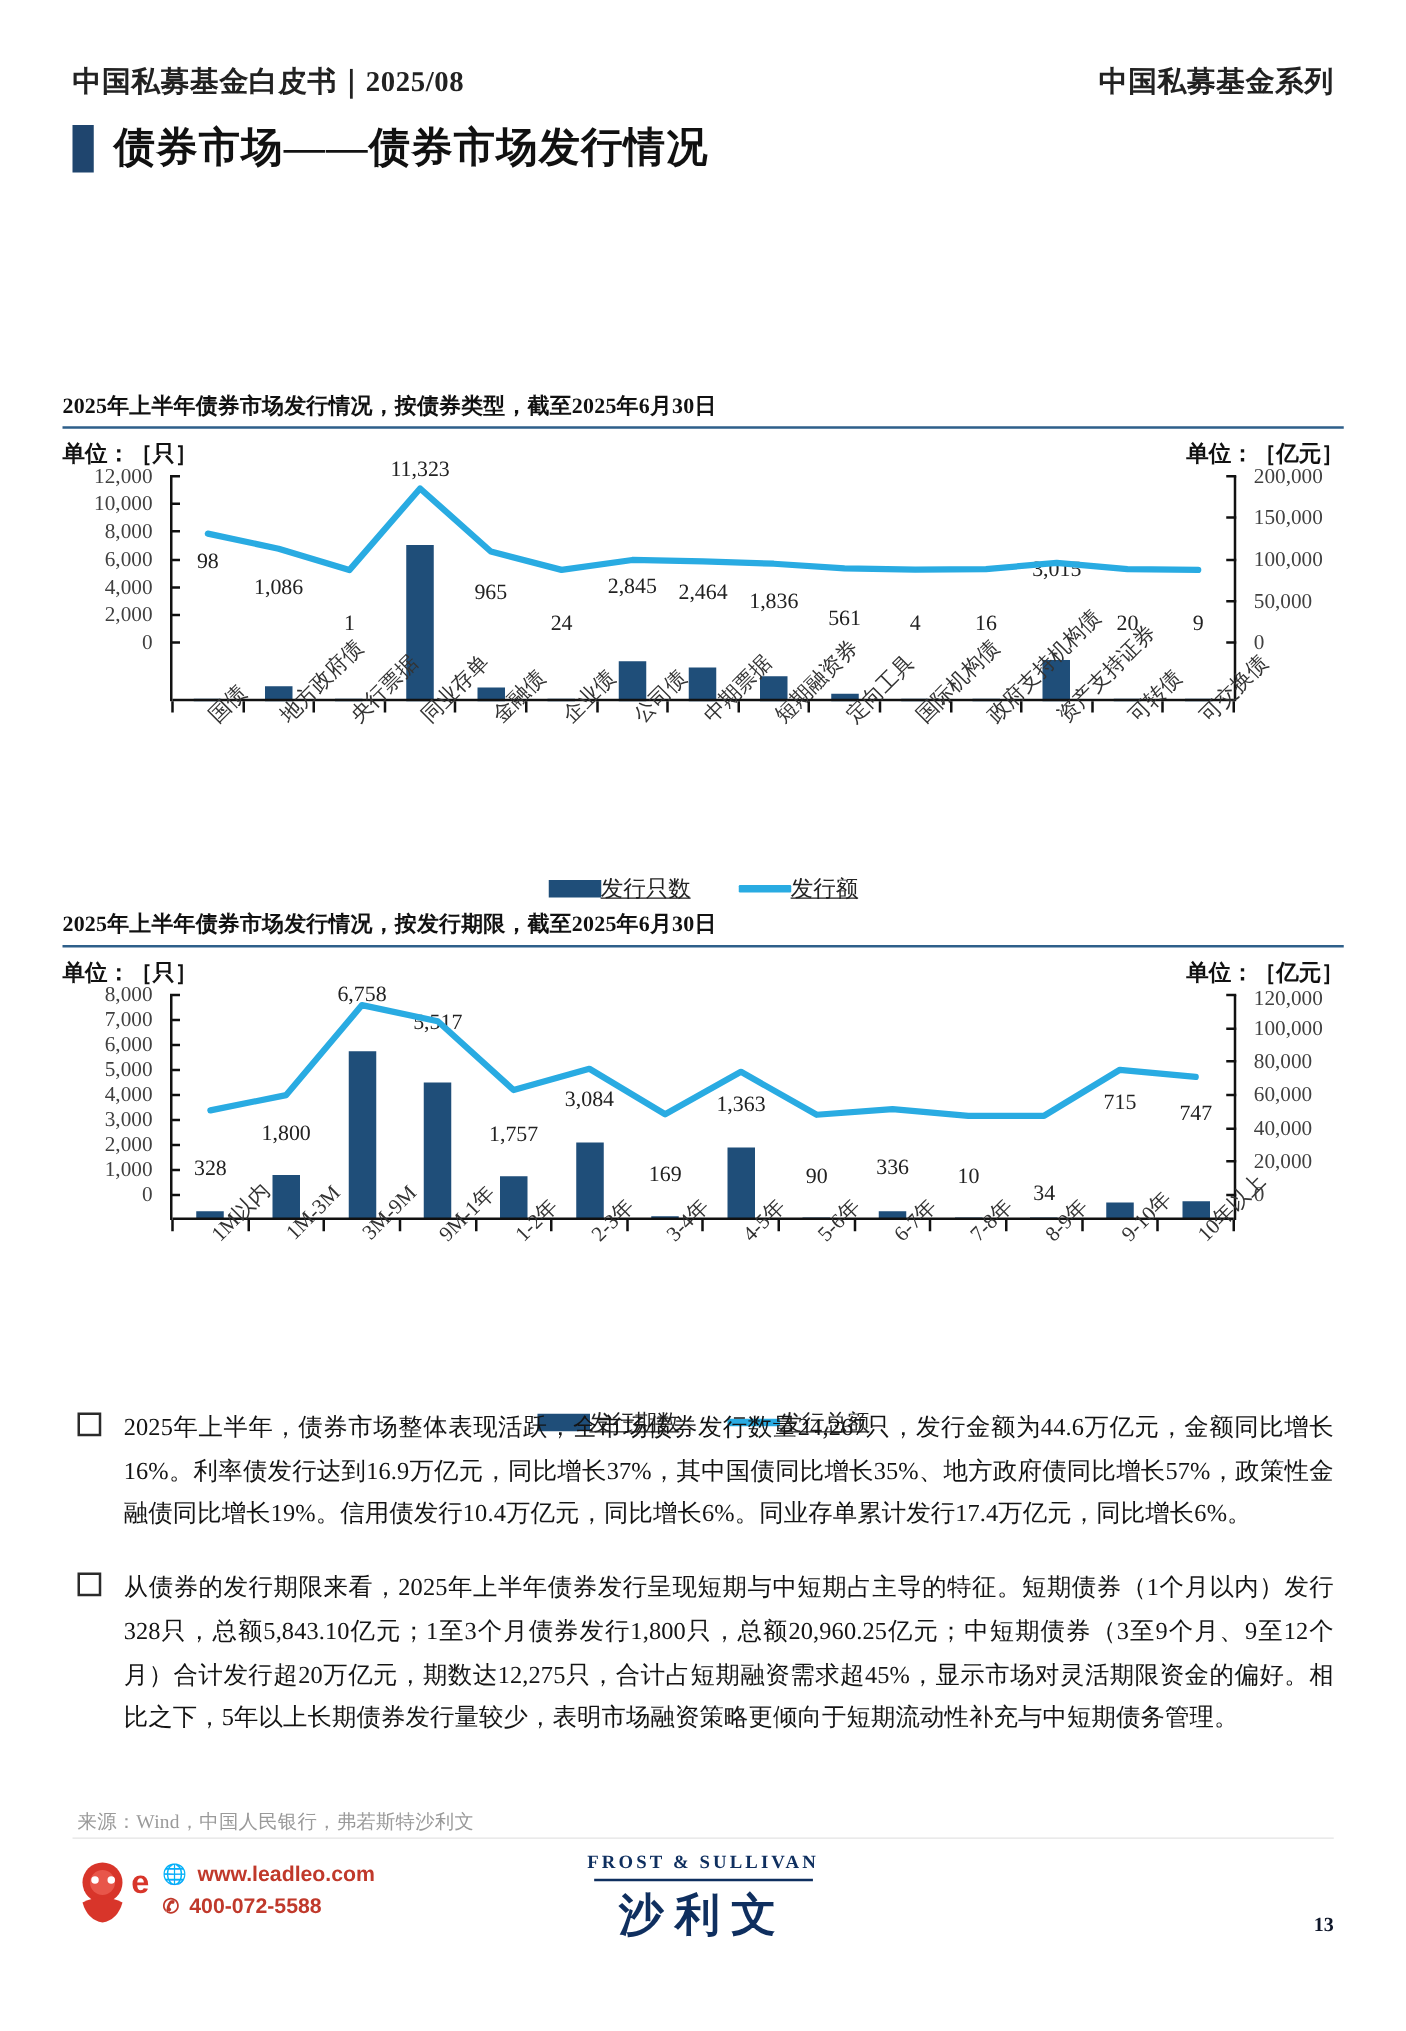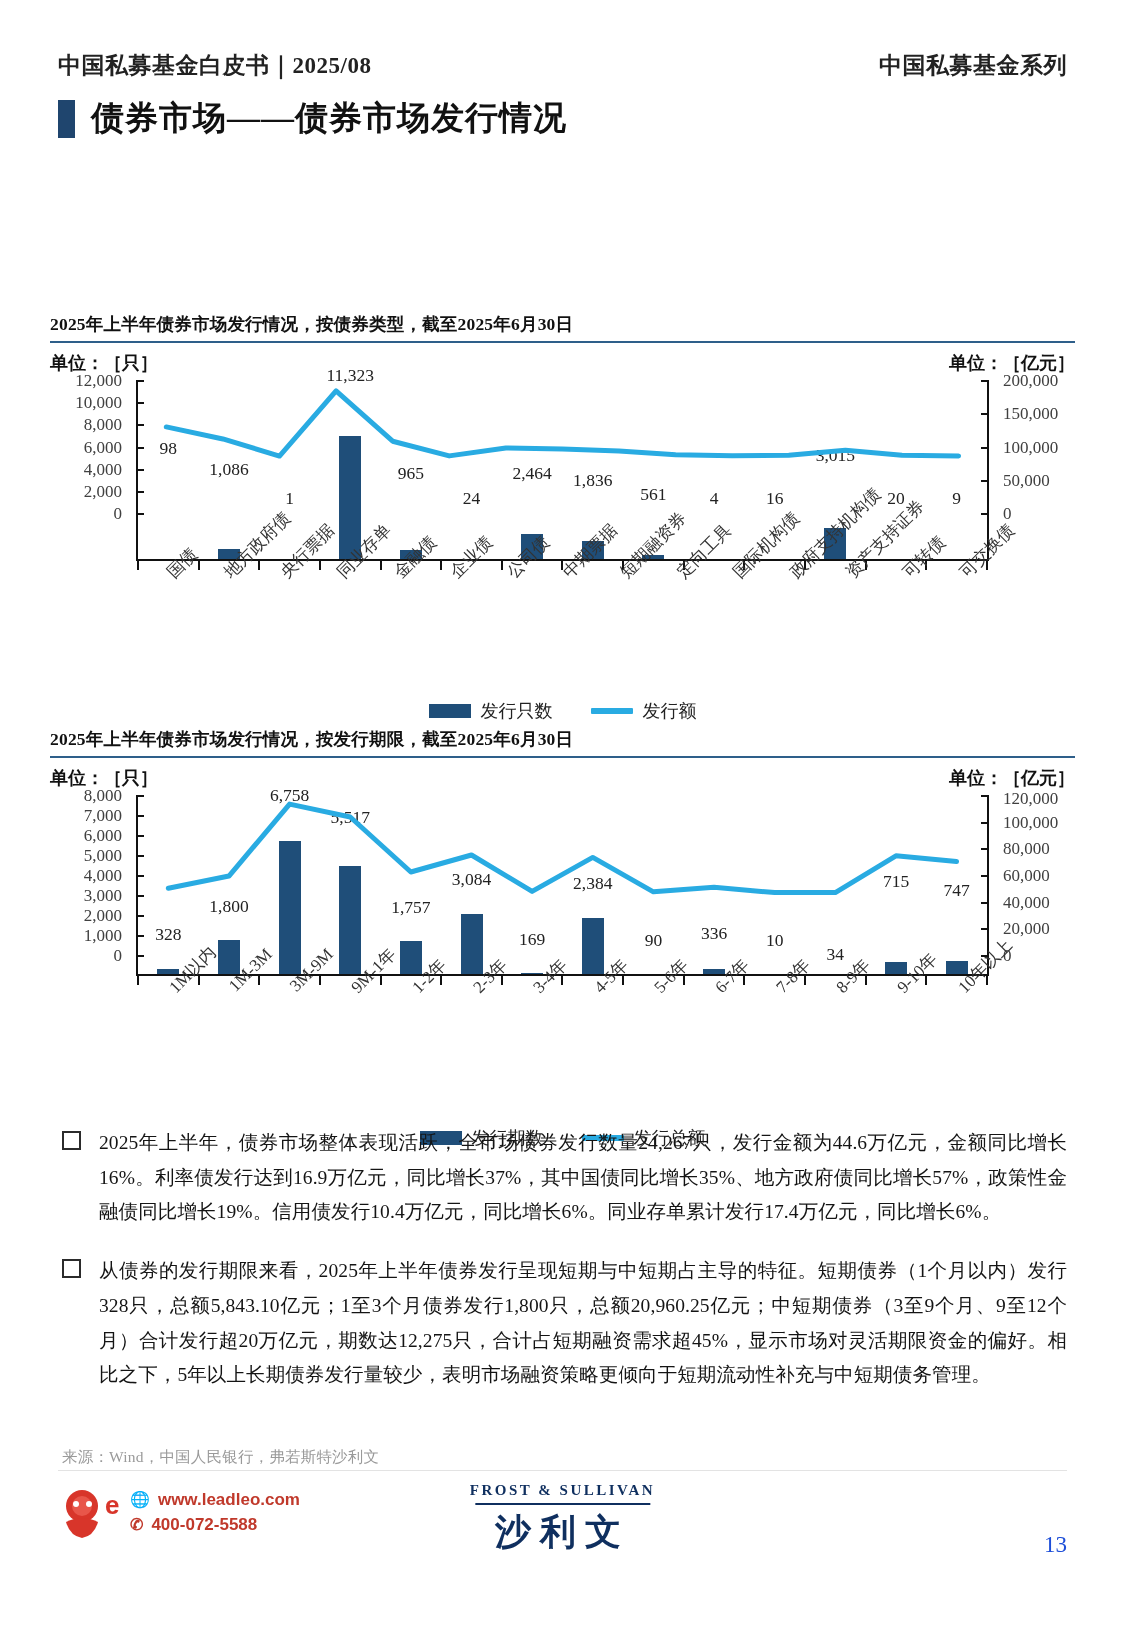--- a/index.html
+++ b/index.html
@@ -65,21 +65,21 @@
 
   
   .xlabels{position:absolute;left:88px;right:88px;top:100%;height:120px;display:flex;}
   .xcell{flex:1 1 0;position:relative;}
   .xlab{position:absolute;top:6px;left:50%;font-size:17px;color:#333;white-space:nowrap;
         transform-origin:left top;transform:translateX(-4px) rotate(-45deg);}
 
   
   .legend{display:flex;justify-content:center;align-items:center;gap:38px;margin-top:138px;}
   .legend.l2{margin-top:150px;}
-  .lg{display:flex;align-items:center;gap:10px;font-size:18px;color:#222;}
+  .lg{display:flex;align-items:center;font-size:18px;color:#222;text-decoration:underline;}
   .sw-bar{width:42px;height:14px;background:#1f4e79;display:inline-block;}
   .sw-line{width:42px;height:6px;background:#29ABE2;display:inline-block;border-radius:1px;}
 
   
   .bullets{position:absolute;left:62px;top:1126px;width:1005px;}
   .bullet{display:flex;gap:18px;margin-bottom:24px;}
   .bullet-mark{flex:0 0 auto;font-size:20px;line-height:1.78;color:#1b1b1b;}
   .bullet-mark span{display:inline-block;width:15px;height:15px;border:2px solid #2b2b2b;}
   .bullet p{margin:0;font-size:19.5px;line-height:1.78;color:#141414;text-align:justify;
             text-justify:inter-ideograph;letter-spacing:.1px;}
@@ -96,21 +96,21 @@
   .brand-line{display:flex;align-items:center;gap:8px;font-size:17px;color:#c0392b;font-weight:bold;
               font-family:"Liberation Sans",sans-serif;}
   .brand-line .ic{color:#c0392b;font-size:16px;}
 
   .brand-center{position:absolute;left:50%;transform:translateX(-50%);top:0;text-align:center;}
   .fs-top{font-size:15px;letter-spacing:2.5px;color:#0f2f5f;font-weight:bold;
           font-family:"Liberation Serif",serif;}
   .fs-rule{height:1.5px;background:#0f2f5f;margin:4px auto 3px auto;width:175px;}
   .fs-cn{font-size:36px;font-weight:bold;color:#0f2f5f;letter-spacing:9px;}
 
-  .pagenum{position:absolute;right:0;top:50px;font-size:23px;color:#1d4ed8;}
+  .pagenum{position:absolute;right:0;top:50px;font-size:16px;color:#0f172a;font-weight:bold;}
 </style>
 </head>
 <body>
 
 <div class="page">
 
   <div class="hdr">
     <div class="hdr-left">中国私募基金白皮书｜2025/08</div>
     <div class="hdr-right">中国私募基金系列</div>
   </div>
@@ -171,20 +171,25 @@
               <div class="xtickmark" style="left: 0px;"></div>
             </div>
             <div class="barcell">
               <div class="bar" style="height: 10.6954px; background: rgb(31, 78, 121);"></div>
               <div class="dlabel" style="top: 82.4px;">965</div>
               <div class="xtickmark" style="left: 0px;"></div>
             </div>
             <div class="barcell">
               <div class="bar" style="height: 2px; background: rgb(31, 78, 121);"></div>
               <div class="dlabel" style="top: 107px;">24</div>
+              <div class="xtickmark" style="left: 0px;"></div>
+            </div>
+            <div class="barcell">
+              <div class="bar" style="height: 31.5321px; background: rgb(31, 78, 121);"></div>
+              <div class="dlabel" style="top: 77.4679px;">2,845</div>
               <div class="xtickmark" style="left: 0px;"></div>
             </div>
             <div class="barcell">
               <div class="bar" style="height: 27.3093px; background: rgb(31, 78, 121);"></div>
               <div class="dlabel" style="top: 81.6907px;">2,464</div>
               <div class="xtickmark" style="left: 0px;"></div>
             </div>
             <div class="barcell">
               <div class="bar" style="height: 20.349px; background: rgb(31, 78, 121);"></div>
               <div class="dlabel" style="top: 88.651px;">1,836</div>
@@ -363,21 +368,21 @@
               <div class="dlabel" style="top: 73.3333px;">3,084</div>
               <div class="xtickmark" style="left: 0px;"></div>
             </div>
             <div class="barcell">
               <div class="bar" style="height: 3.38px; background: rgb(31, 78, 121);"></div>
               <div class="dlabel" style="top: 132.62px;">169</div>
               <div class="xtickmark" style="left: 0px;"></div>
             </div>
             <div class="barcell">
               <div class="bar" style="height: 58.44px; background: rgb(31, 78, 121);"></div>
-              <div class="dlabel" style="top: 77.3333px;">2,384</div>
+              <div class="dlabel" style="top: 77.3333px;">1,363</div>
               <div class="xtickmark" style="left: 0px;"></div>
             </div>
             <div class="barcell">
               <div class="bar" style="height: 2px; background: rgb(31, 78, 121);"></div>
               <div class="dlabel" style="top: 134px;">90</div>
               <div class="xtickmark" style="left: 0px;"></div>
             </div>
             <div class="barcell">
               <div class="bar" style="height: 6.72px; background: rgb(31, 78, 121);"></div>
               <div class="dlabel" style="top: 126.667px;">336</div>

